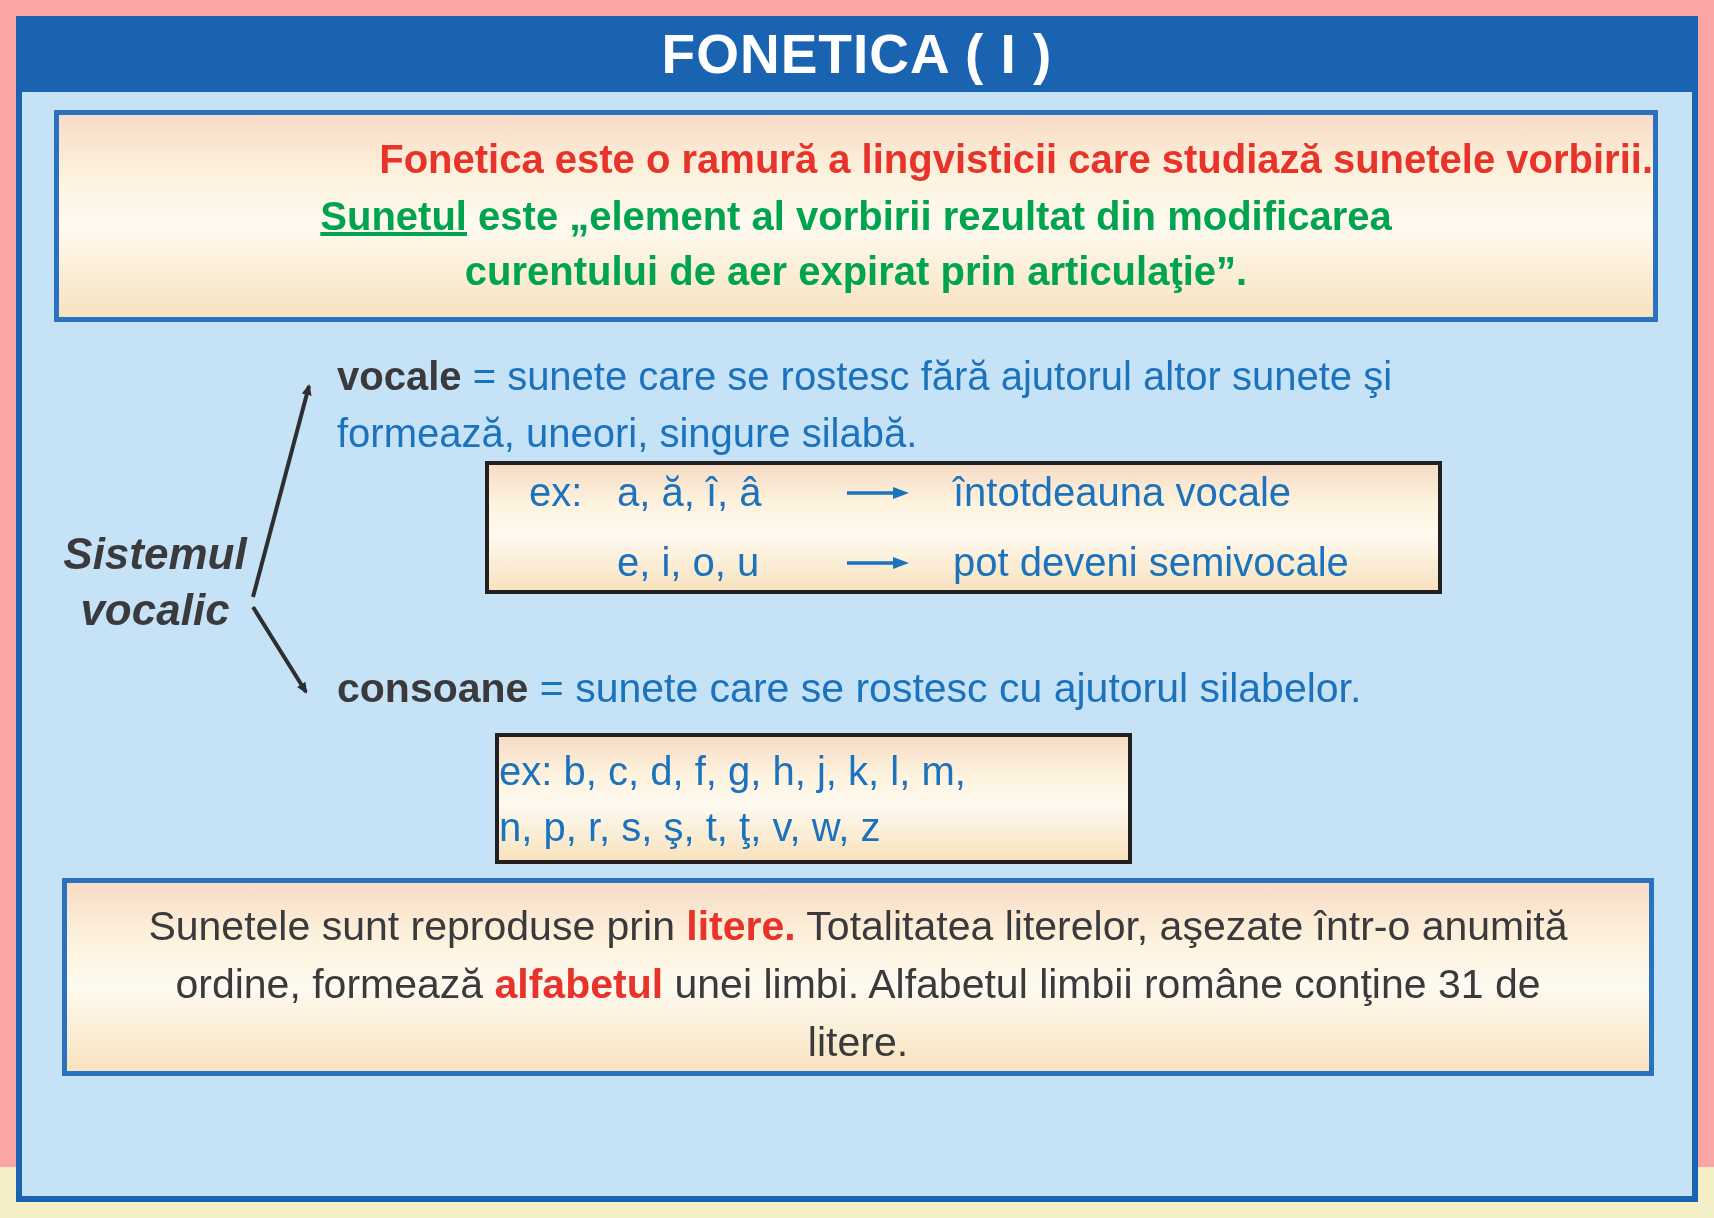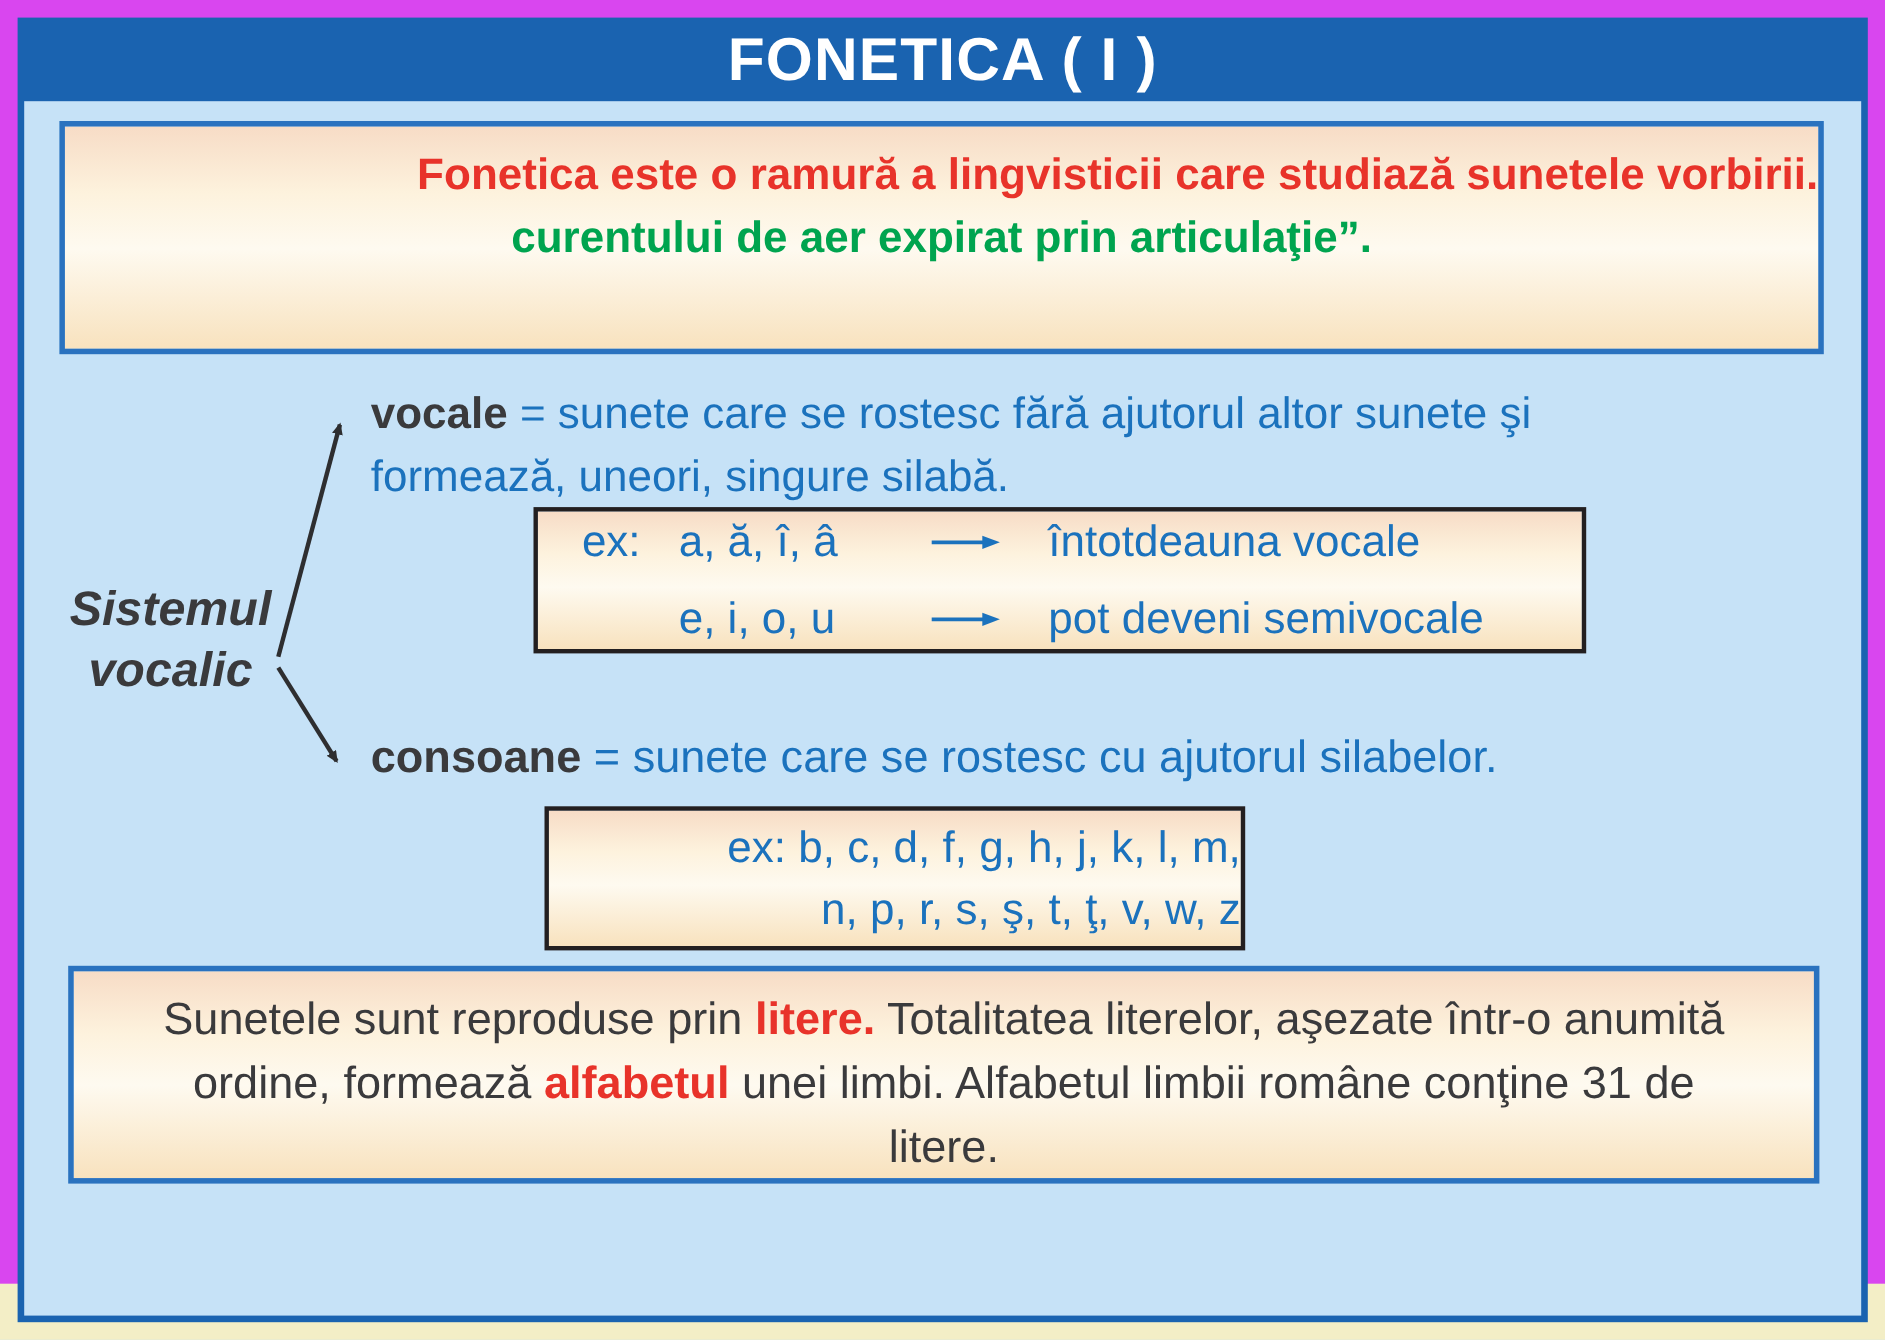--- a/index.html
+++ b/index.html
@@ -1,19 +1,19 @@
 <!DOCTYPE html>
 <html><head>
 <meta charset="utf-8">
 <style>
   * { margin:0; padding:0; box-sizing:border-box; }
   html,body { width:1714px; height:1218px; overflow:hidden; }
   body { font-family:"Liberation Sans", sans-serif; background:#f3eec6; }
 
-  .poster { position:relative; width:1714px; height:1167px; background:#d946ef; }
+  .poster { position:relative; width:1714px; height:1167px; background:#fca5a5; }
   .frame { position:absolute; left:16px; top:16px; width:1682px; height:1186px;
            background:#1a63b0; padding:0 6px 6px 6px; }
 
   .header { height:76px; display:flex; align-items:center; justify-content:center; }
   .header-title { color:#ffffff; font-size:55px; font-weight:700; letter-spacing:1px; }
 
   .body-area { position:relative; width:100%; height:1104px; background:#c6e2f7; }
 
   .cream-box { background:linear-gradient(180deg,#f7dcc6 0%, #fdf2dd 30%, #fefaf0 55%, #f8e2be 100%); }
 
@@ -36,21 +36,21 @@
   .sep { color:#1b72bd; }
 
   .vocale-ex-box { position:absolute; left:463px; top:369px; width:957px; height:133px;
                    border:4px solid #231f20; display:grid;
                    grid-template-columns:88px 228px 108px auto;
                    align-content:center; align-items:center; row-gap:17px; padding-left:40px;
                    font-size:40px; line-height:53px; color:#1b72bd; }
   .arrow-cell { display:flex; align-items:center; }
 
   .consoane-ex-box { position:absolute; left:473px; top:641px; width:637px; height:131px;
-                     border:4px solid #231f20; text-align:right;
+                     border:4px solid #231f20; text-align:left;
                      font-size:40px; line-height:56px; color:#1b72bd;
                      display:flex; flex-direction:column; justify-content:center; }
 
   .footer-box { position:absolute; left:40px; top:786px; width:1592px; height:198px;
                 border:5px solid #2a72bf; text-align:center; color:#3a3a3c;
                 font-size:41px; line-height:58px; padding:14px 62px 0 62px; }
   .red-bold { color:#e8332a; font-weight:700; }
 </style>
 </head>
 <body>
@@ -59,20 +59,21 @@
   <div class="frame">
 
     <div class="header">
       <div class="header-title">FONETICA ( I )</div>
     </div>
 
     <div class="body-area">
 
       <div class="intro-box cream-box">
         <div class="intro-line1">Fonetica este o ramură a lingvisticii care studiază sunetele vorbirii.</div>
+        <div class="intro-line2"><span class="underline">Sunetul</span><span> este „element al vorbirii rezultat din modificarea</span></div>
         <div class="intro-line3">curentului de aer expirat prin articulaţie”.</div>
       </div>
 
       <div class="system-label">
         <div>Sistemul</div>
         <div>vocalic</div>
       </div>
 
       <svg class="branch-arrows" width="130" height="450" viewBox="0 0 130 450">
         <defs>

